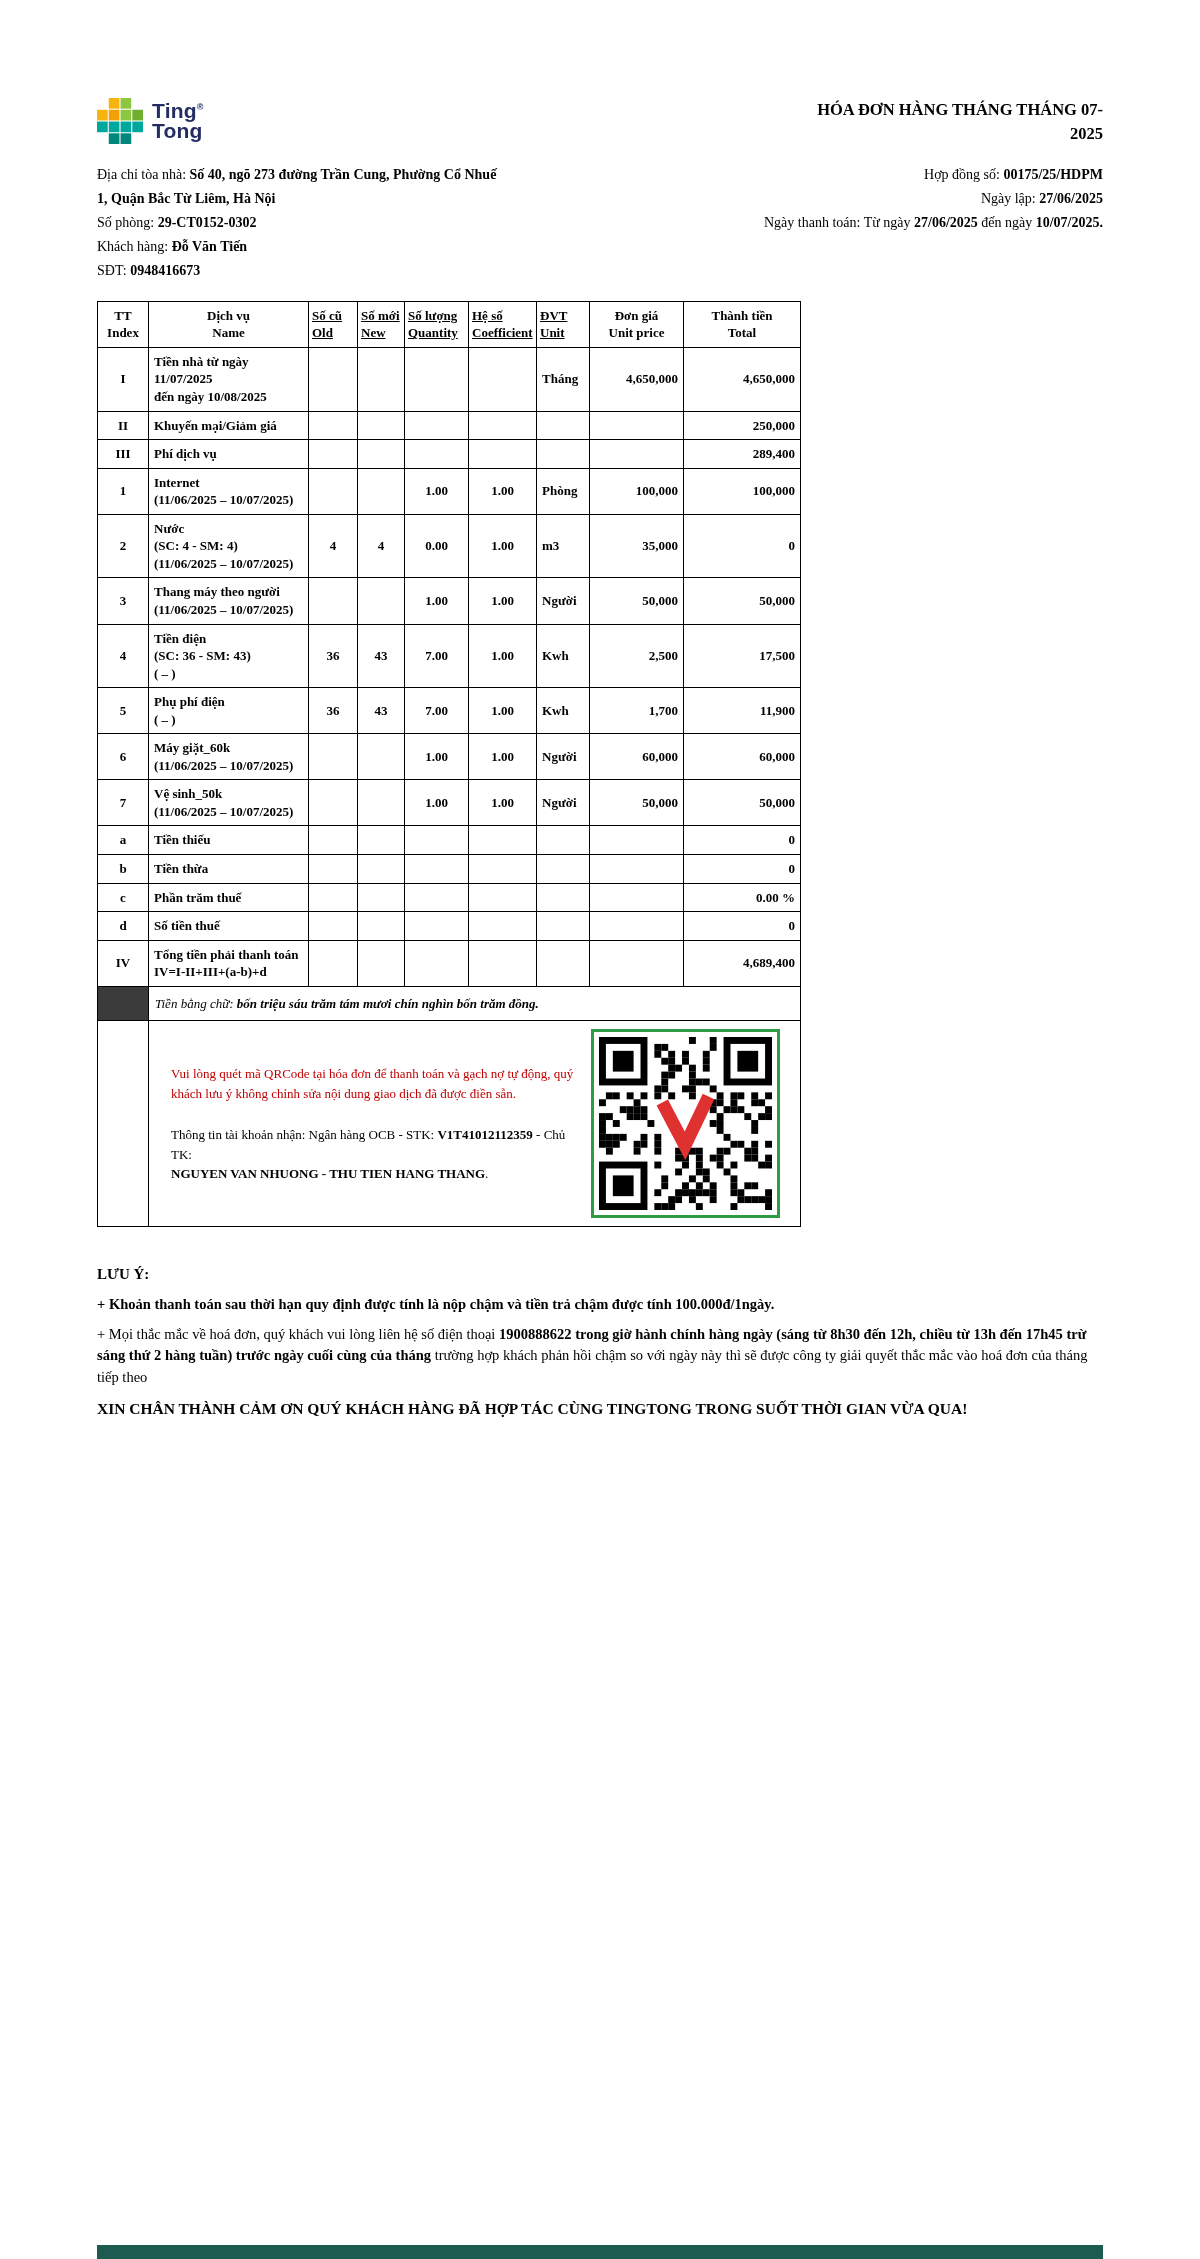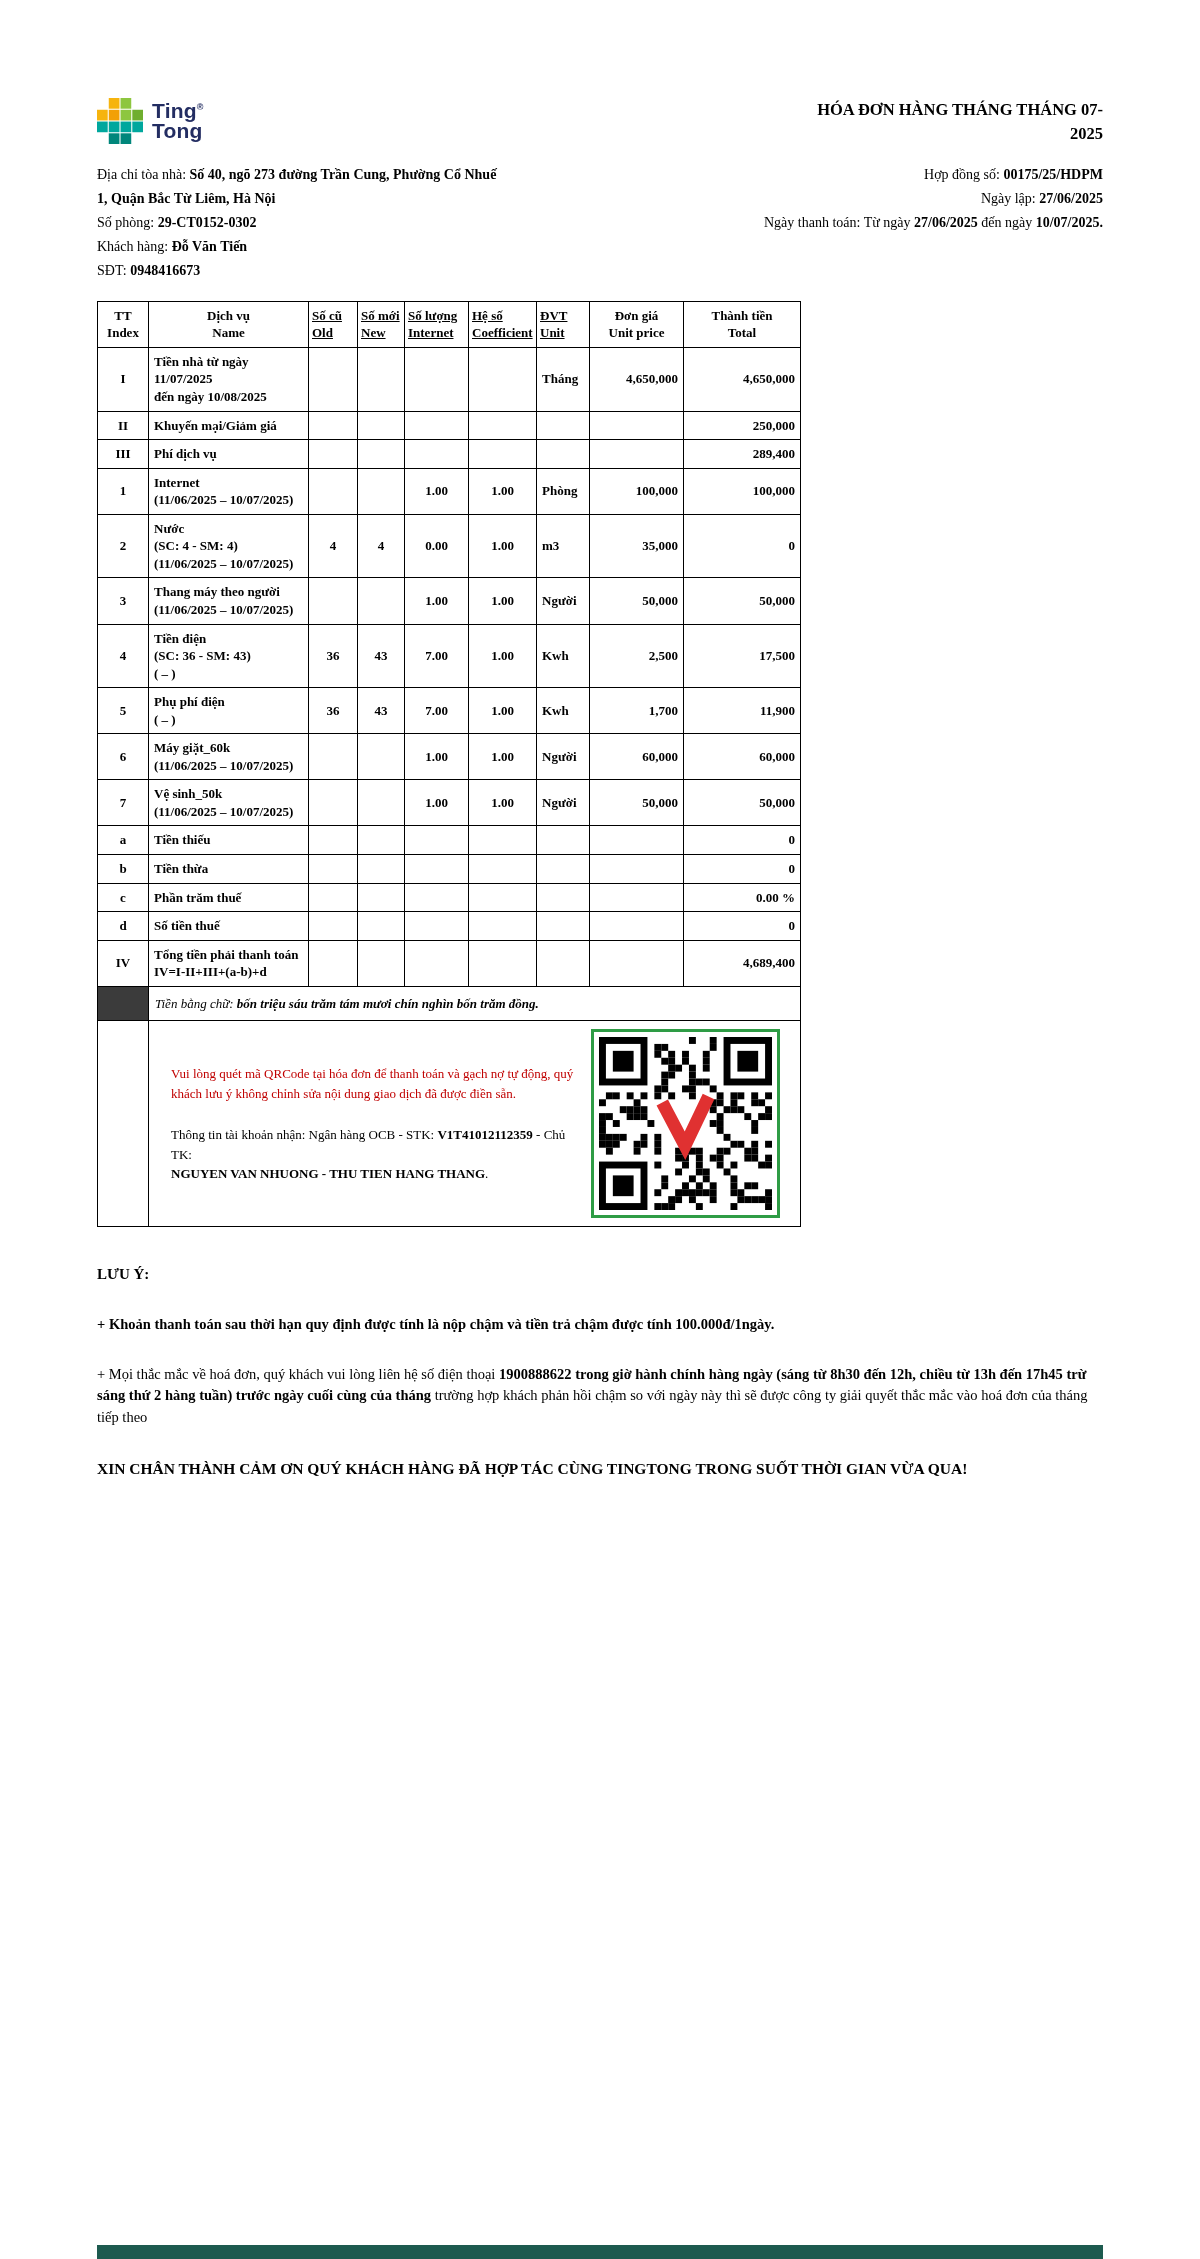--- a/index.html
+++ b/index.html
@@ -67,21 +67,21 @@
   .qr-notice { color: #c00000; }
   .qr-account { margin-top: 22px; }
   .qr-box {
     width: 189px; height: 189px; background: #fff;
     border: 3px solid #2e9c45; padding: 5px; flex: none;
   }
   .qr-box svg { width: 173px; height: 173px; display: block; }
 
   
   .notes { margin-top: 36px; font-size: 14.5px; line-height: 1.5; width: 1006px; }
-  .notes p { margin-top: 28px; }
+  .notes p { margin-top: 8px; }
   .luu-y { font-weight: bold; font-size: 15px; }
   .note-bold { font-weight: bold; }
   .thanks { font-weight: bold; font-size: 15.5px; margin-top: 14px; }
 
   .bottom-bar {
     position: absolute; left: 97px; bottom: 0;
     width: 1006px; height: 14px; background: #1d5a4f;
   }
 </style>
 </head>
@@ -143,21 +143,21 @@
       <tr>
           <th class="c-center">TT
 Index</th>
           <th class="c-center">Dịch vụ
 Name</th>
           <th class="c-left">Số cũ
 Old</th>
           <th class="c-left">Số mới
 New</th>
           <th class="c-left">Số lượng
-Internet</th>
+Quantity</th>
           <th class="c-left">Hệ số
 Coefficient</th>
           <th class="c-left">ĐVT
 Unit</th>
           <th class="c-center">Đơn giá
 Unit price</th>
           <th class="c-center">Thành tiền
 Total</th>
         </tr>
     </thead>

